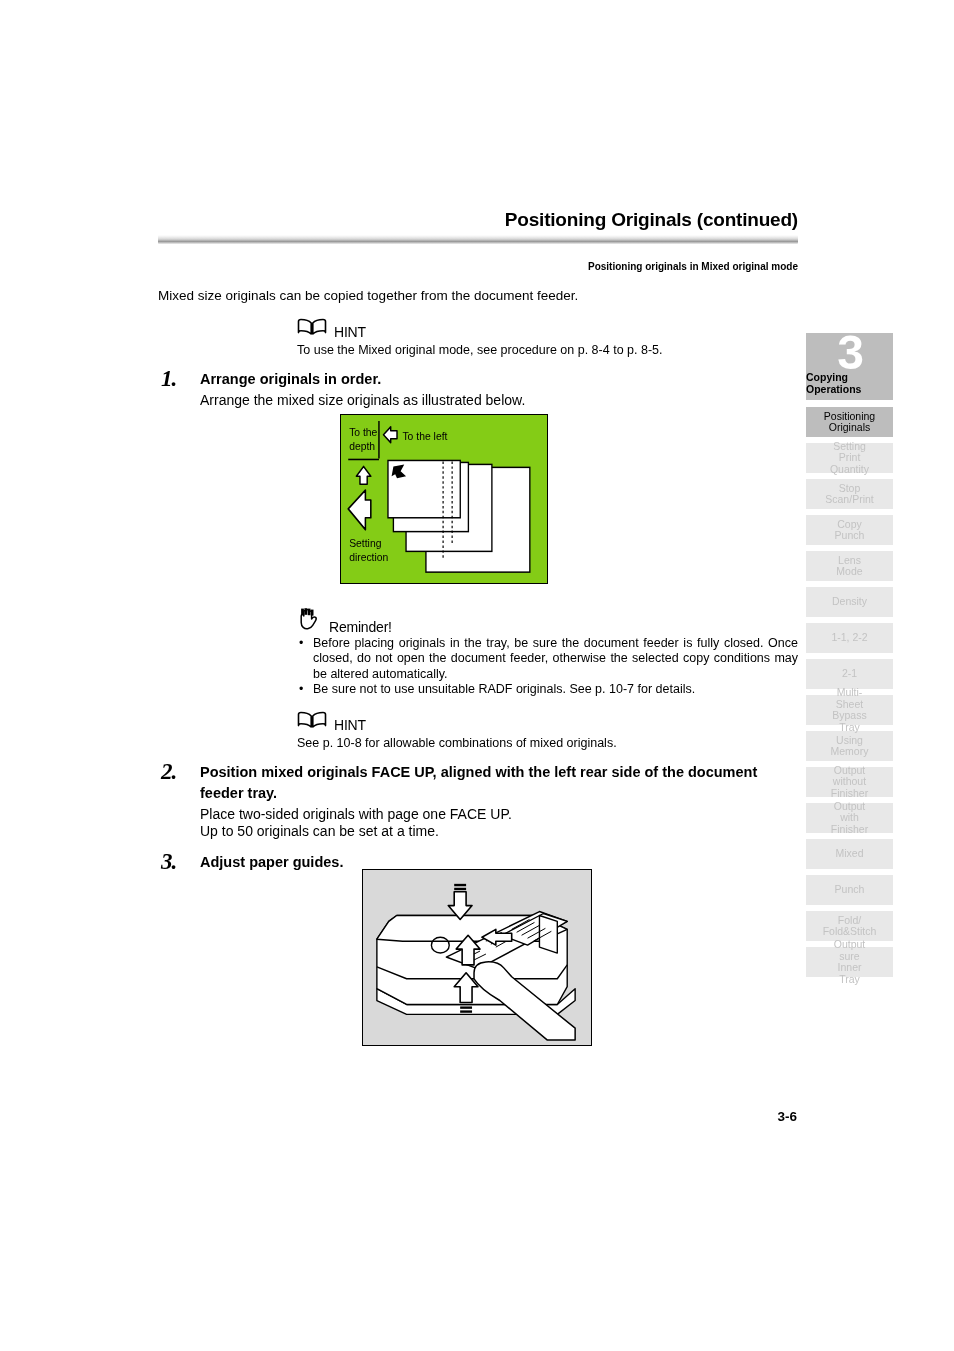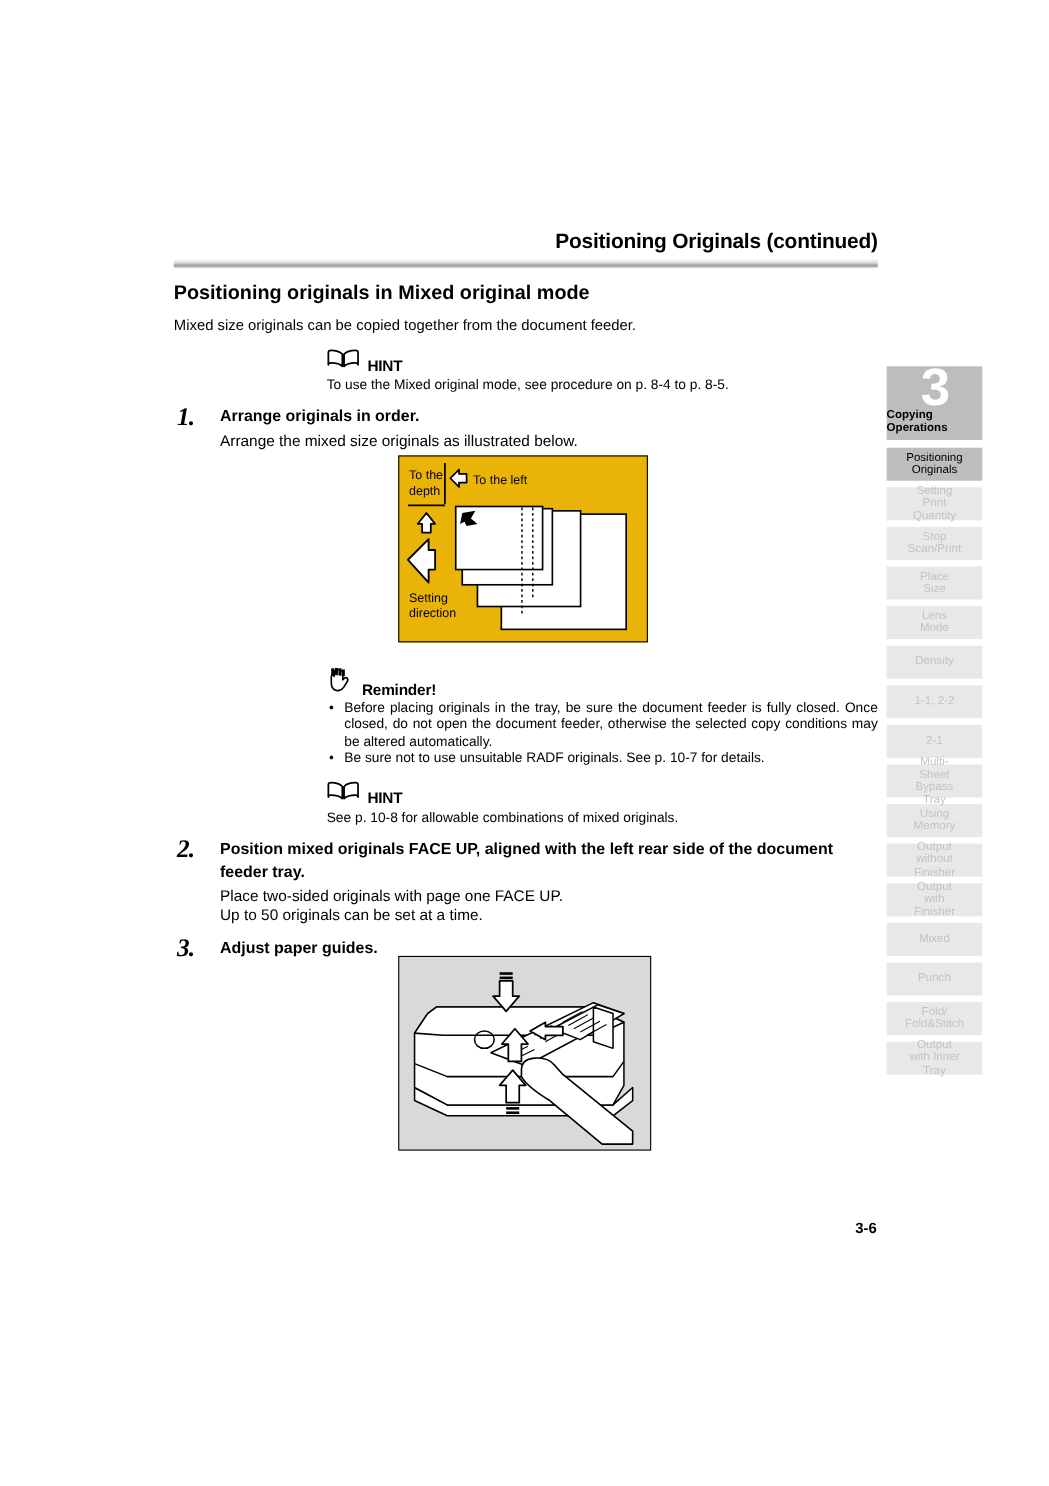--- a/index.html
+++ b/index.html
@@ -51,45 +51,46 @@
   }
 
   
   #content {
     position: absolute;
     left: 158px;
     top: 258px;
     width: 640px;
   }
   .sec-head {
-    font-size: 18px;
+    font-size: 10px;
     font-weight: bold;
     margin: 0 0 12px 0;
     line-height: 17px;
+    text-align: right;
   }
   .body-line {
     font-size: 13.5px;
     line-height: 18px;
     margin: 0;
   }
 
   
   .callout {
     margin-left: 139px;
     margin-top: 14px;
   }
   .callout-head {
     display: flex;
     align-items: flex-end;
     gap: 7px;
     height: 21px;
   }
   .callout-label {
     font-size: 14px;
-    font-weight: bold;
+    font-weight: normal;
     line-height: 15px;
     letter-spacing: -0.2px;
   }
   .callout-body {
     font-size: 12.5px;
     line-height: 16px;
     margin-top: 2px;
   }
   ul.rem-list {
     list-style: none;
@@ -136,26 +137,26 @@
     line-height: 21px;
     margin: 0;
   }
   .step-sub {
     font-size: 14px;
     line-height: 17.5px;
     margin: 2px 0 0 0;
   }
   #fig-arrange {
     position: absolute;
-    left: 362px;
+    left: 340px;
     top: 414px;
-    width: 227px;
+    width: 208px;
     height: 170px;
     border: 1.5px solid #000;
-    background: #eab308;
+    background: #84cc16;
     box-sizing: border-box;
   }
   #fig-guides {
     position: absolute;
     left: 362px;
     top: 869px;
     width: 230px;
     height: 177px;
     border: 1.5px solid #000;
     background: #d9d9d9;
@@ -431,32 +432,32 @@
   <div id="siderail">
 
     <div class="chapter-block">
       <div class="chapter-num">3</div>
       <div class="chapter-name">Copying Operations</div>
     </div>
 
     <div class="tab active">Positioning Originals</div>
     <div class="tab">Setting Print Quantity</div>
     <div class="tab">Stop Scan/Print</div>
-    <div class="tab">Place Size</div>
+    <div class="tab">Copy Punch</div>
     <div class="tab">Lens Mode</div>
     <div class="tab">Density</div>
     <div class="tab">1-1, 2-2</div>
     <div class="tab">2-1</div>
     <div class="tab">Multi-Sheet Bypass Tray</div>
     <div class="tab">Using Memory</div>
     <div class="tab">Output without Finisher</div>
     <div class="tab">Output with Finisher</div>
     <div class="tab">Mixed</div>
     <div class="tab">Punch</div>
     <div class="tab">Fold/ Fold&amp;Stitch</div>
-    <div class="tab">Output with Inner Tray</div>
+    <div class="tab">Output sure Inner Tray</div>
   </div>
 
   <div id="footer">
     <span>3-6</span>
   </div>
 
 </div>
 
 </body></html>

